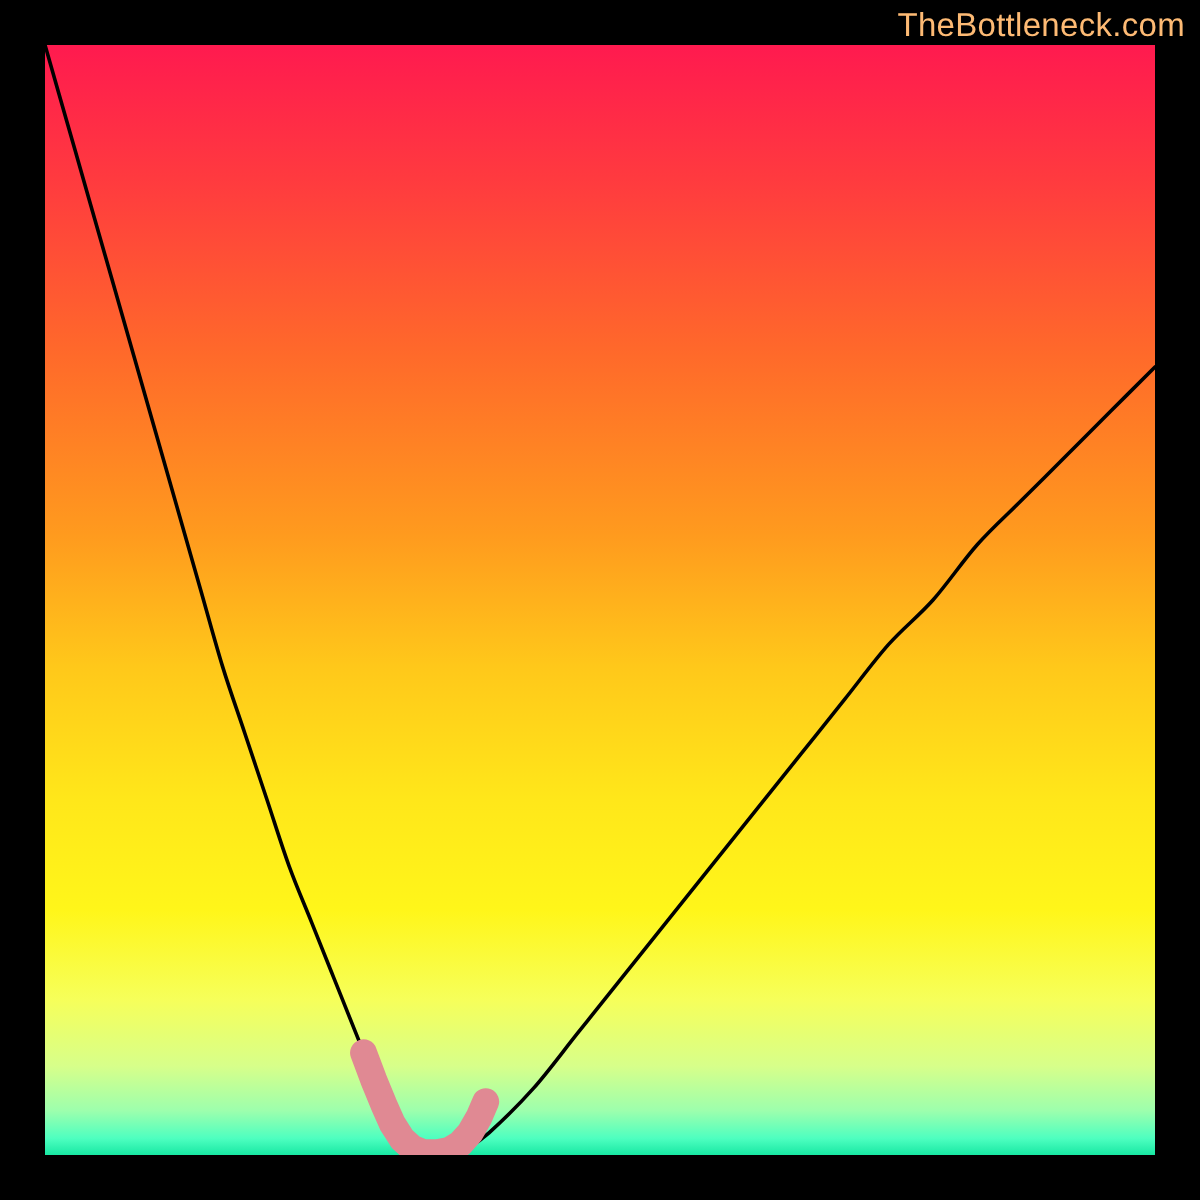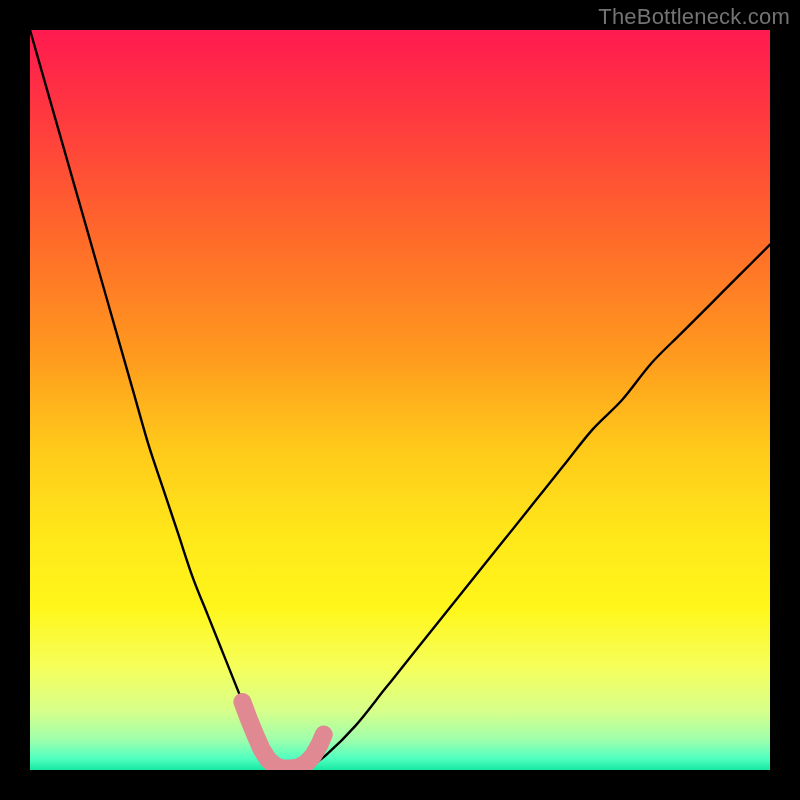--- a/index.html
+++ b/index.html
@@ -14,21 +14,21 @@
   .frame {
     position: relative;
     width: 800px;
     height: 800px;
     background: #000;
   }
   .watermark {
     position: absolute;
     top: 4px;
     right: 10px;
-    color: #737373;
+    color: #fdba74;
     font-size: 22px;
     font-weight: 400;
     letter-spacing: 0.2px;
     z-index: 10;
   }
   .plot-wrap {
     position: absolute;
     left: 30px;
     top: 30px;
     width: 740px;

